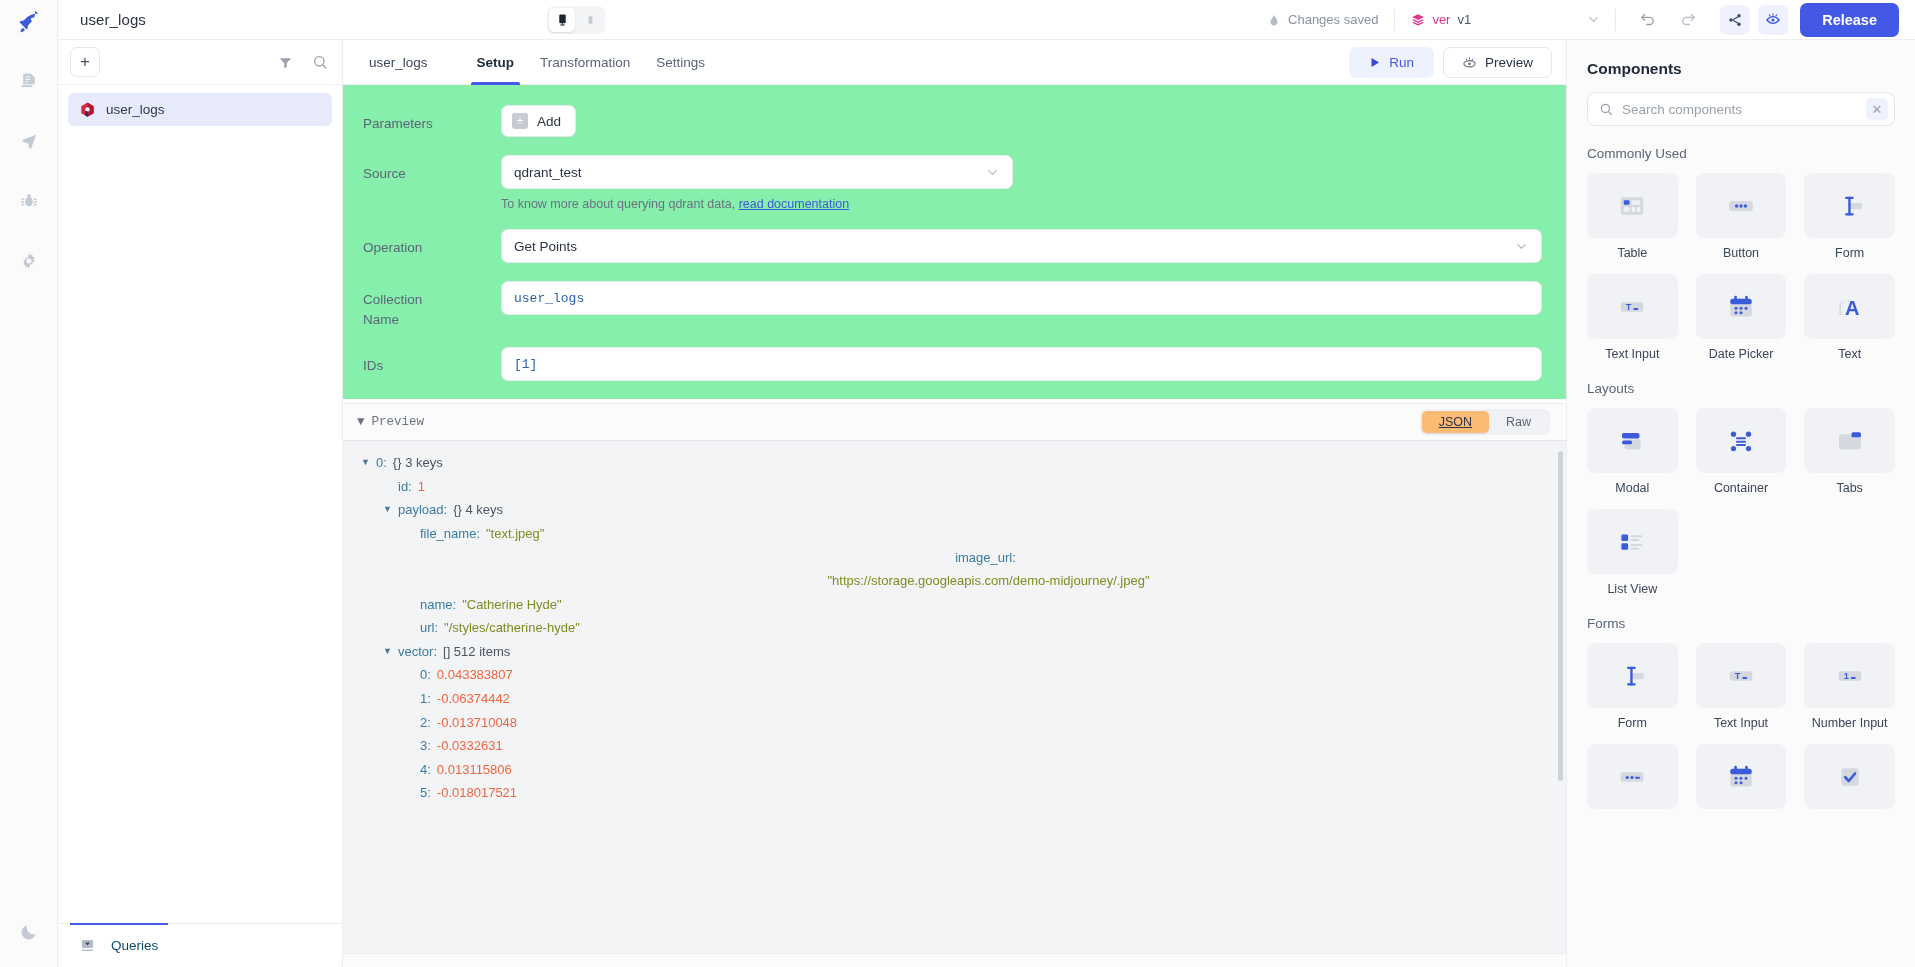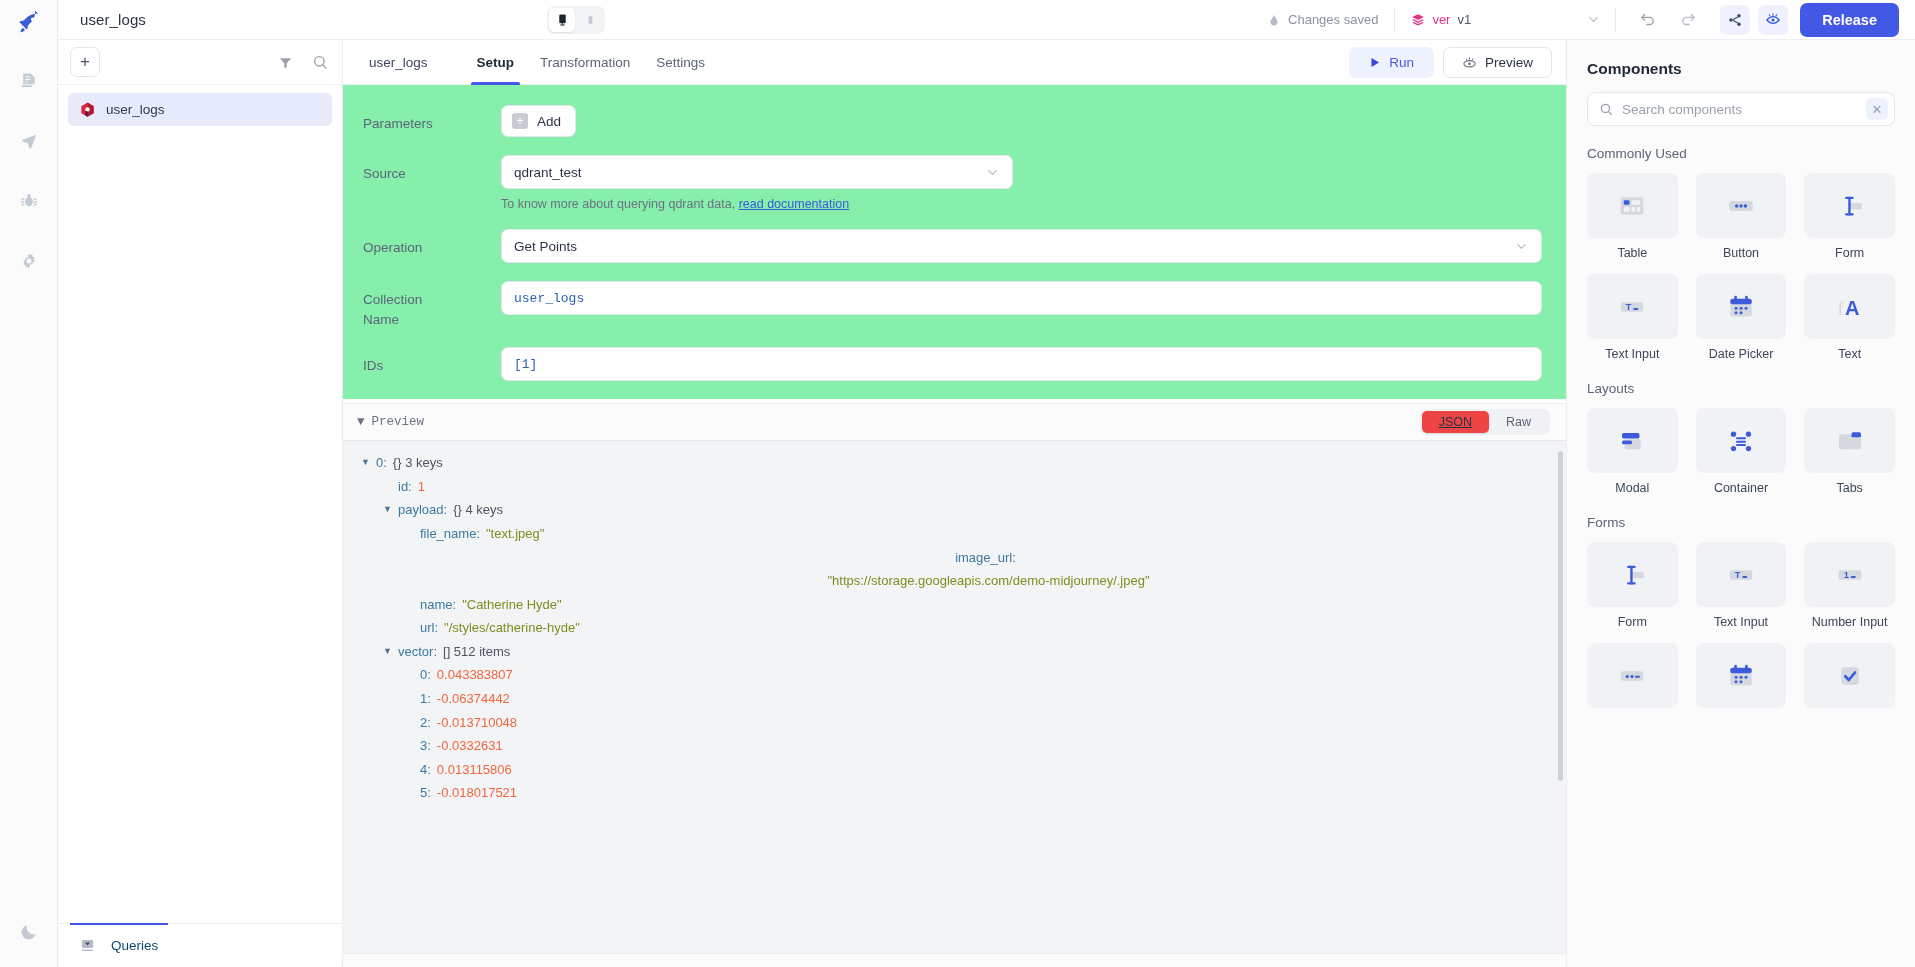--- a/index.html
+++ b/index.html
@@ -160,21 +160,21 @@
     display:flex; align-items:center; padding-left: 14px; background:#fbfbfc; margin-top: 4px;
   }
   .preview-label {
     font-family:"Liberation Mono", monospace; font-size: 12.5px; color:#6b7280;
     display:flex; align-items:center; gap:7px; cursor:pointer;
   }
   .seg-toggle { margin-left:auto; margin-right: 16px; display:flex; background:#f0f1f4; border-radius:6px; padding:2px; }
   .seg-toggle .s {
     padding: 4px 17px; font-size: 12.5px; border-radius:5px; color:#5b6577; cursor:pointer;
   }
-  .seg-toggle .s.active { background:#ef4444; color:#2b3445; box-shadow:0 1px 2px rgba(16,24,40,.10);text-decoration:underline; }
+  .seg-toggle .s.active { background:#fdba74; color:#2b3445; box-shadow:0 1px 2px rgba(16,24,40,.10);text-decoration:underline; }
 
   
   .json-wrap { flex:1; min-height:0; background:#f3f4f6; overflow:hidden; position:relative; padding: 10px 0 0 0;}
   .jline {
     font-family:"Liberation Sans", sans-serif; font-size: 13px; line-height: 23.6px;
     display:flex; align-items:center; white-space:nowrap; padding-left: 18px;
   }
   .tri { color:#4f7496; font-size: 9px; margin-right: 6px; width: 9px; display:inline-block; }
   .jkey { color:#3b7aa0; }
   .jmeta { color:#4b5563; margin-left: 6px; }
@@ -702,20 +702,35 @@
                 <div class="cp-tile">
                   <span>
                     <svg width="30" height="30" viewBox="0 0 24 24">
                       <rect x="3.2" y="6.5" width="17.6" height="12" rx="2" fill="#d5d8df"></rect>
                       <rect x="13.2" y="5" width="7.6" height="4" rx="1.3" fill="#3b5bdb"></rect>
                     </svg>
                   </span>
                 </div>
                 <div class="cp-name">Tabs</div>
               </div>
+              <div class="cp-cell">
+                <div class="cp-tile">
+                  <span>
+                    <svg width="30" height="30" viewBox="0 0 24 24">
+                      <rect x="3.5" y="6" width="5.4" height="5.2" rx="1.1" fill="#3b5bdb"></rect>
+                      <rect x="3.5" y="13" width="5.4" height="5.2" rx="1.1" fill="#3b5bdb"></rect>
+                      <rect x="10.8" y="6.6" width="9.5" height="1.6" rx=".8" fill="#d5d8df"></rect>
+                      <rect x="10.8" y="9.6" width="7" height="1.6" rx=".8" fill="#d5d8df"></rect>
+                      <rect x="10.8" y="13.6" width="9.5" height="1.6" rx=".8" fill="#d5d8df"></rect>
+                      <rect x="10.8" y="16.6" width="7" height="1.6" rx=".8" fill="#d5d8df"></rect>
+                    </svg>
+                  </span>
+                </div>
+                <div class="cp-name">List View</div>
+              </div>
             </div>
             <div class="cp-group">Forms</div>
             <div class="cp-grid">
               <div class="cp-cell">
                 <div class="cp-tile">
                   <span>
                     <svg width="30" height="30" viewBox="0 0 24 24">
                       <rect x="11" y="9.5" width="10.5" height="5" rx="1.4" fill="#d5d8df"></rect>
                       <rect x="10.6" y="4.5" width="1.9" height="15" rx=".9" fill="#3b5bdb"></rect>
                       <rect x="8" y="4.5" width="7" height="1.8" rx=".9" fill="#3b5bdb"></rect>

